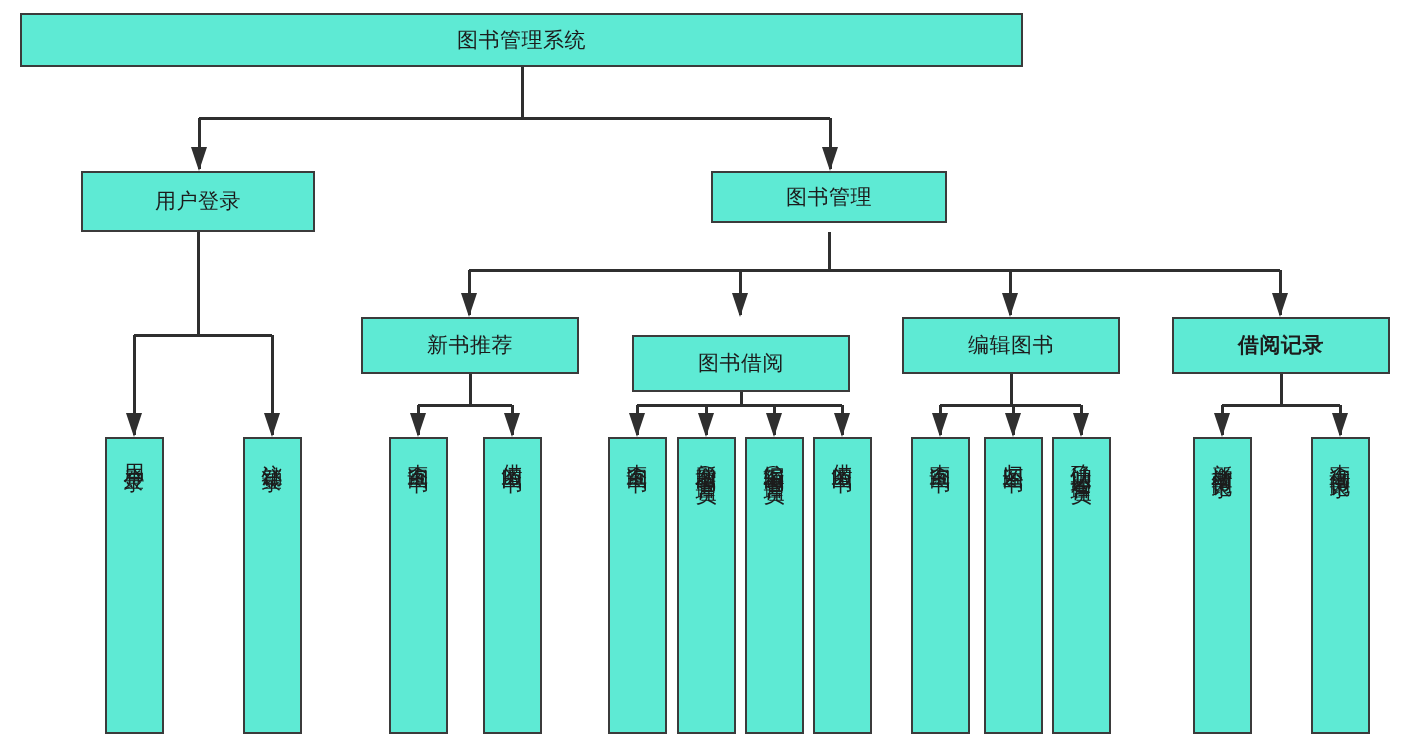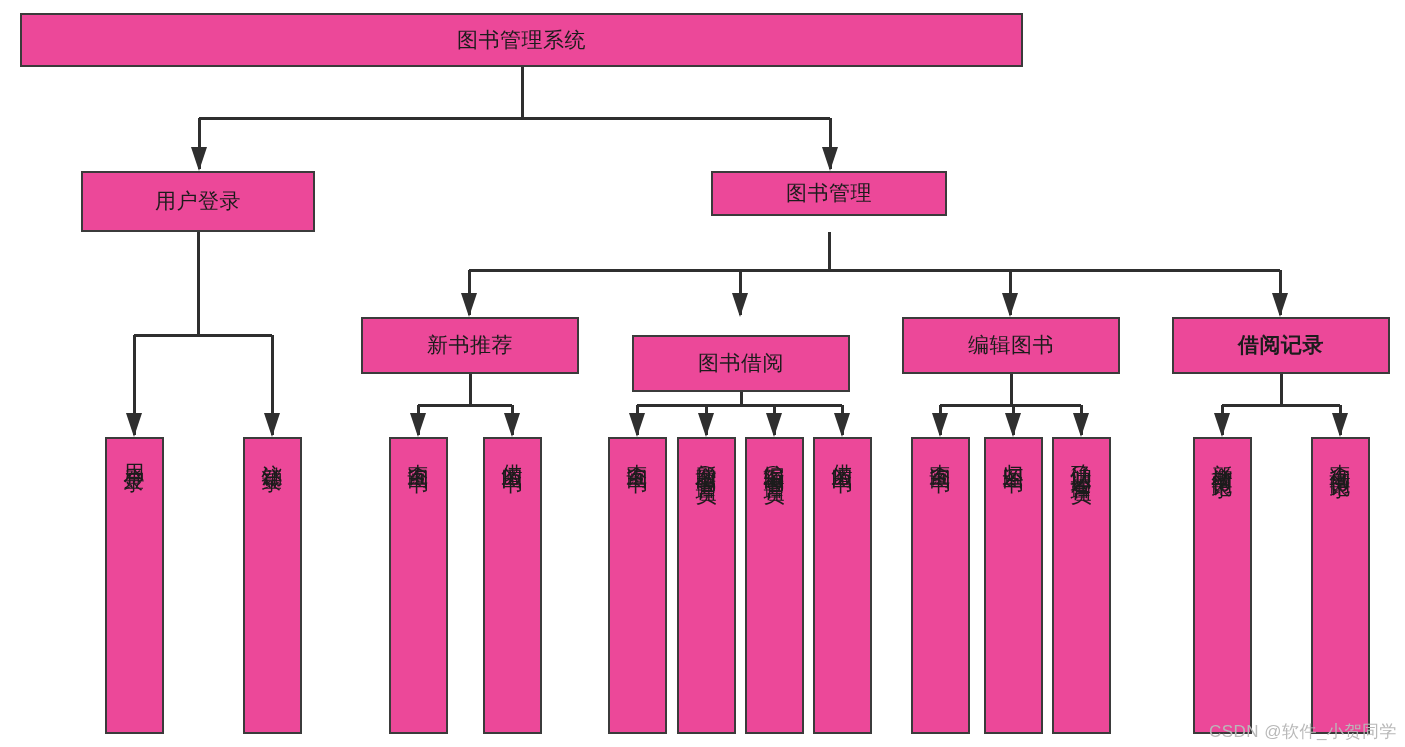--- a/index.html
+++ b/index.html
@@ -21,21 +21,21 @@
   #diagram-svg {
     position: absolute;
     left: 0;
     top: 0;
     width: 1405px;
     height: 747px;
   }
   .node-box {
     position: absolute;
     box-sizing: border-box;
-    background: #ec4899;
+    background: #5eead4;
     border: 2px solid #3b3b3b;
     display: flex;
     align-items: center;
     justify-content: center;
     overflow: hidden;
   }
   .node-label {
     color: #1c1c1c;
     text-align: center;
     line-height: 1.08;
@@ -127,21 +127,21 @@
       <polygon points="1332,413 1348,413 1340,437" fill="#2f2f2f"></polygon>
     </svg>
 
   <div id="node-layer">
       <div class="node-box node-h" style="left: 20px; top: 13px; width: 1003px; height: 54px;">
         <span class="node-label">图书管理系统</span>
       </div>
       <div class="node-box node-h" style="left: 81px; top: 171px; width: 234px; height: 61px;">
         <span class="node-label">用户登录</span>
       </div>
-      <div class="node-box node-h" style="left: 711px; top: 171px; width: 236px; height: 45px;">
+      <div class="node-box node-h" style="left: 711px; top: 171px; width: 236px; height: 52px;">
         <span class="node-label">图书管理</span>
       </div>
       <div class="node-box node-h" style="left: 361px; top: 317px; width: 218px; height: 57px;">
         <span class="node-label">新书推荐</span>
       </div>
       <div class="node-box node-h" style="left: 632px; top: 335px; width: 218px; height: 57px;">
         <span class="node-label">图书借阅</span>
       </div>
       <div class="node-box node-h" style="left: 902px; top: 317px; width: 218px; height: 57px;">
         <span class="node-label">编辑图书</span>
@@ -183,15 +183,14 @@
         <span class="node-label">确认归还（管理员）</span>
       </div>
       <div class="node-box node-v" style="left: 1193px; top: 437px; width: 59px; height: 297px;">
         <span class="node-label">新增借阅记录</span>
       </div>
       <div class="node-box node-v" style="left: 1311px; top: 437px; width: 59px; height: 297px;">
         <span class="node-label">查询借阅记录</span>
       </div>
     </div>
 
-  <div class="watermark">CSDN @软件_小贺同学</div>
 
 </div>
 
 </body></html>

